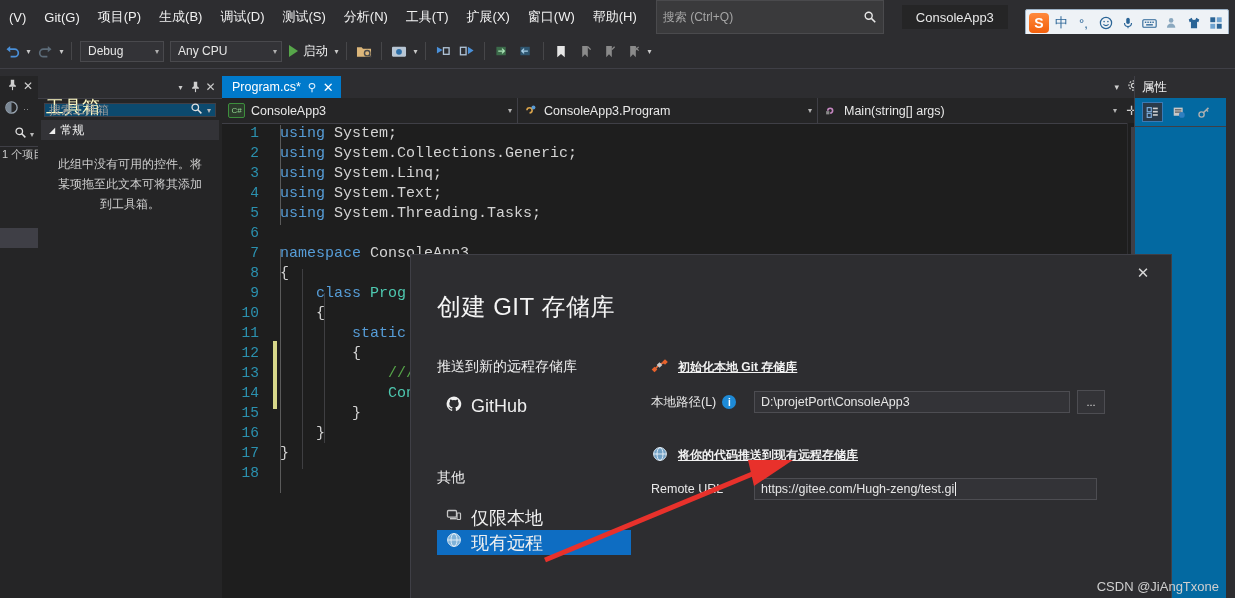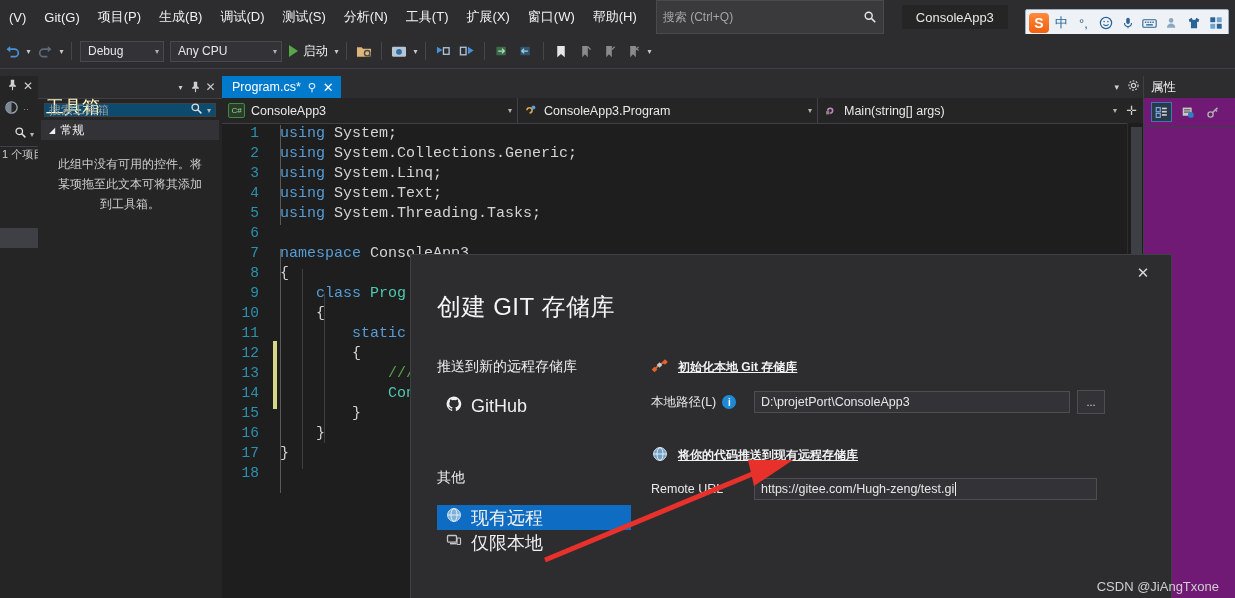--- a/index.html
+++ b/index.html
@@ -134,21 +134,21 @@
   .kw{color:#569cd6;}
   .ty{color:#d4d4d4;}
   .cm{color:#57a64a;}
   .cls{color:#4ec9b0;}
   .changebar{position:absolute;left:51px;width:4px;background:#d7d78a;}
   .vbar{position:absolute;background:#5a5a5a;}
   .scroll-r{position:absolute;right:0;top:47px;bottom:0;width:16px;background:#1e1e1e;border-left:1px solid #2d2d30;}
   .scroll-thumb{position:absolute;right:2px;top:4px;width:11px;height:132px;background:#3f3f46;}
 
   
-  .rightpane{position:absolute;right:0;top:76px;width:91px;height:522px;background:#701a75;border-left:1px solid #3f3f46;}
+  .rightpane{position:absolute;right:9px;top:76px;width:91px;height:522px;background:#0369a1;border-left:1px solid #3f3f46;}
   .rp-title{height:22px;display:flex;align-items:center;padding-left:7px;font-size:12.5px;color:#f0f0f0;background:#2d2d30;}
   .rp-tools{height:28px;display:flex;align-items:center;gap:6px;padding-left:7px;border-bottom:1px solid #3f3f46;}
   .rp-btn{width:19px;height:18px;display:flex;align-items:center;justify-content:center;}
   .rp-btn.sel{border:1px solid #3b7ab5;background:#2a3a4a;}
 
   
   .dialog{
     position:absolute;left:411px;top:255px;width:760px;height:343px;background:#2d2d30;
     box-shadow:0 0 0 1px #3f3f46;
   }
@@ -576,39 +576,39 @@
       <div class="opt">
         <span>
           <svg width="16" height="16" viewBox="0 0 16 16">
               <path fill="#f0f0f0" d="M8 0.6a7.4 7.4 0 0 0-2.34 14.42c.37.07.5-.16.5-.36v-1.3c-2.06.45-2.5-.99-2.5-.99-.34-.86-.83-1.09-.83-1.09-.68-.46.05-.45.05-.45.75.05 1.14.77 1.14.77.67 1.14 1.75.81 2.18.62.07-.48.26-.81.47-1-1.64-.19-3.37-.82-3.37-3.66 0-.81.29-1.47.76-1.99-.08-.19-.33-.94.07-1.96 0 0 .62-.2 2.03.76a7.05 7.05 0 0 1 3.7 0c1.41-.96 2.03-.76 2.03-.76.4 1.02.15 1.77.07 1.96.47.52.76 1.18.76 1.99 0 2.85-1.74 3.47-3.39 3.65.27.23.5.68.5 1.37v2.03c0 .2.13.43.51.36A7.4 7.4 0 0 0 8 .6z"></path>
             </svg>
         </span>
         <span>GitHub</span>
       </div>
 
       <div class="sec-head sec2">其他</div>
+      <div class="opt">
+        <span>
+          <svg width="16" height="16" viewBox="0 0 16 16">
+              <rect x="1.5" y="3.5" width="9" height="6.6" rx="1" fill="none" stroke="#c6c6c6" stroke-width="1.3"></rect>
+              <rect x="4" y="11" width="6.5" height="1.4" fill="#c6c6c6"></rect>
+              <rect x="11" y="6" width="3.5" height="6.5" rx=".8" fill="none" stroke="#c6c6c6" stroke-width="1.2"></rect>
+            </svg>
+        </span>
+        <span>仅限本地</span>
+      </div>
       <div class="opt sel">
         <span>
           <svg width="16" height="16" viewBox="0 0 16 16">
               <circle cx="8" cy="8" r="6.4" fill="#7fb2d8" stroke="#d9e8f4" stroke-width="1"></circle>
               <ellipse cx="8" cy="8" rx="3" ry="6.4" fill="none" stroke="#e7f1f9" stroke-width=".9"></ellipse>
               <line x1="1.7" y1="8" x2="14.3" y2="8" stroke="#e7f1f9" stroke-width=".9"></line>
             </svg>
         </span>
         <span>现有远程</span>
-      </div>
-      <div class="opt">
-        <span>
-          <svg width="16" height="16" viewBox="0 0 16 16">
-              <rect x="1.5" y="3.5" width="9" height="6.6" rx="1" fill="none" stroke="#c6c6c6" stroke-width="1.3"></rect>
-              <rect x="4" y="11" width="6.5" height="1.4" fill="#c6c6c6"></rect>
-              <rect x="11" y="6" width="3.5" height="6.5" rx=".8" fill="none" stroke="#c6c6c6" stroke-width="1.2"></rect>
-            </svg>
-        </span>
-        <span>仅限本地</span>
       </div>
     </div>
 
     <div class="dlg-right">
       <div class="rrow">
         <span>
           <svg width="18" height="16" viewBox="0 0 18 16">
               <path d="M3.5 11.5 L8.5 6.5 L14 4" stroke="#e06a3a" stroke-width="1.6" fill="none"></path>
               <rect x="12" y="2" width="4" height="4" transform="rotate(45 14 4)" fill="#e8622c"></rect>
               <rect x="6.5" y="5" width="4" height="4" transform="rotate(45 8.5 7)" fill="#c8c8c8"></rect>

